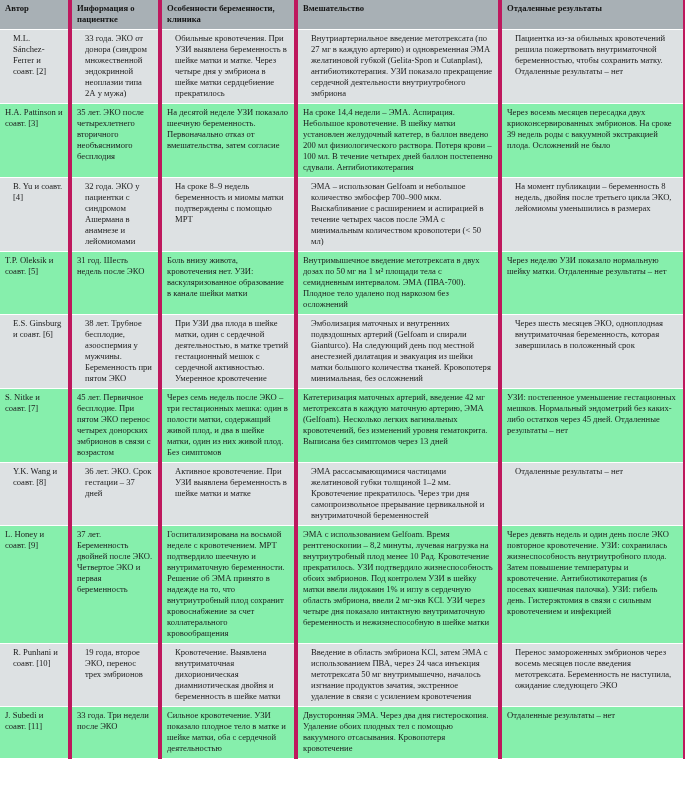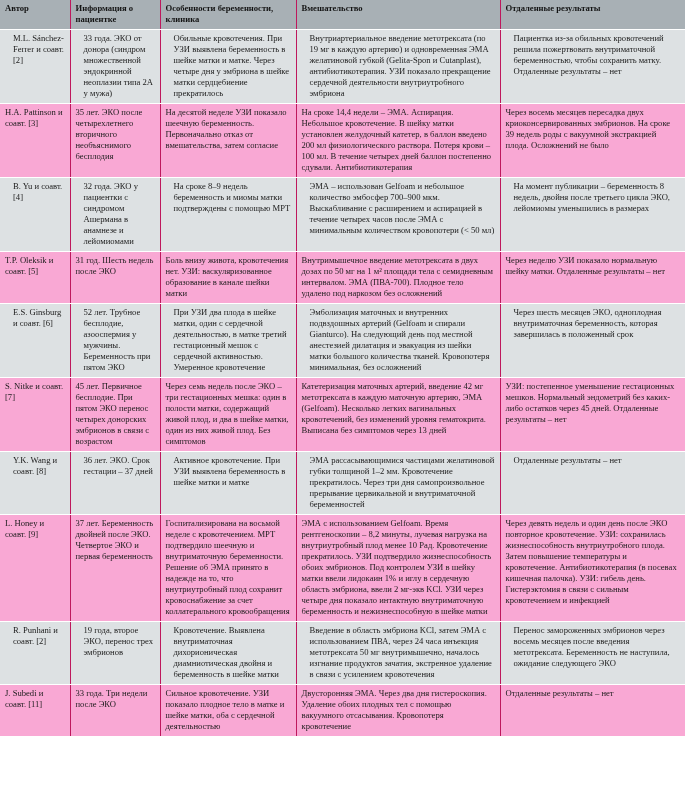--- a/index.html
+++ b/index.html
@@ -17,36 +17,36 @@
   table.case-table {
     width: 685px;
     border-collapse: collapse;
     table-layout: fixed;
   }
   table.case-table th,
   table.case-table td {
     vertical-align: top;
     text-align: left;
     padding: 3px 5px 4px 5px;
-    border-right: 1px solid #be185d;
+    border-right: 4px solid #be185d;
     border-bottom: 1px solid #ffffff;
     font-size: 8.6px;
     line-height: 11px;
     color: #1b1b1b;
     word-wrap: break-word;
     overflow: hidden;
   }
   table.case-table th {
     background: #a8b0b5;
     font-weight: bold;
     color: #141414;
     height: 22px;
   }
   table.case-table tr.stripe-dark td { background: #dde1e3; padding-left: 13px; }
-  table.case-table tr.stripe-light td { background: #f9a8d4; }
+  table.case-table tr.stripe-light td { background: #86efac; }
   col.c-author   { width: 70px; }
   col.c-patient  { width: 90px; }
   col.c-features { width: 136px; }
   col.c-interv   { width: 204px; }
   col.c-outcome  { width: 185px; }
 </style>
 </head>
 <body>
 
 <div class="page">
@@ -65,21 +65,21 @@
           <th>Особенности беременности, клиника</th>
           <th>Вмешательство</th>
           <th>Отдаленные результаты</th>
         </tr>
     </thead>
     <tbody>
         <tr class="stripe-dark">
           <td>M.L. Sánchez-Ferrer и соавт. [2]</td>
           <td>33 года. ЭКО от донора (синдром множественной эндокринной неоплазии типа 2А у мужа)</td>
           <td>Обильные кровотечения. При УЗИ выявлена беременность в шейке матки и матке. Через четыре дня у эмбриона в шейке матки сердцебиение прекратилось</td>
-          <td>Внутриартериальное введение метотрексата (по 19 мг в каждую артерию) и одновременная ЭМА желатиновой губкой (Gelita-Spon и Cutanplast), антибиотикотерапия. УЗИ показало прекращение сердечной деятельности внутриутробного эмбриона</td>
+          <td>Внутриартериальное введение метотрексата (по 27 мг в каждую артерию) и одновременная ЭМА желатиновой губкой (Gelita-Spon и Cutanplast), антибиотикотерапия. УЗИ показало прекращение сердечной деятельности внутриутробного эмбриона</td>
           <td>Пациентка из-за обильных кровотечений решила пожертвовать внутриматочной беременностью, чтобы сохранить матку. Отдаленные результаты – нет</td>
         </tr>
         <tr class="stripe-light">
           <td>H.A. Pattinson и соавт. [3]</td>
           <td>35 лет. ЭКО после четырехлетнего вторичного необъяснимого бесплодия</td>
           <td>На десятой неделе УЗИ показало шеечную беременность. Первоначально отказ от вмешательства, затем согласие</td>
           <td>На сроке 14,4 недели – ЭМА. Аспирация. Небольшое кровотечение. В шейку матки установлен желудочный катетер, в баллон введено 200 мл физиологического раствора. Потеря крови – 100 мл. В течение четырех дней баллон постепенно сдували. Антибиотикотерапия</td>
           <td>Через восемь месяцев пересадка двух криоконсервированных эмбрионов. На сроке 39 недель роды с вакуумной экстракцией плода. Осложнений не было</td>
         </tr>
         <tr class="stripe-dark">
@@ -91,21 +91,21 @@
         </tr>
         <tr class="stripe-light">
           <td>T.P. Oleksik и соавт. [5]</td>
           <td>31 год. Шесть недель после ЭКО</td>
           <td>Боль внизу живота, кровотечения нет. УЗИ: васкуляризованное образование в канале шейки матки</td>
           <td>Внутримышечное введение метотрексата в двух дозах по 50 мг на 1 м² площади тела с семидневным интервалом. ЭМА (ПВА-700). Плодное тело удалено под наркозом без осложнений</td>
           <td>Через неделю УЗИ показало нормальную шейку матки. Отдаленные результаты – нет</td>
         </tr>
         <tr class="stripe-dark">
           <td>E.S. Ginsburg и соавт. [6]</td>
-          <td>52 лет. Трубное бесплодие, азооспермия у мужчины. Беременность при пятом ЭКО</td>
+          <td>38 лет. Трубное бесплодие, азооспермия у мужчины. Беременность при пятом ЭКО</td>
           <td>При УЗИ два плода в шейке матки, один с сердечной деятельностью, в матке третий гестационный мешок с сердечной активностью. Умеренное кровотечение</td>
           <td>Эмболизация маточных и внутренних подвздошных артерий (Gelfoam и спирали Gianturco). На следующий день под местной анестезией дилатация и эвакуация из шейки матки большого количества тканей. Кровопотеря минимальная, без осложнений</td>
           <td>Через шесть месяцев ЭКО, одноплодная внутриматочная беременность, которая завершилась в положенный срок</td>
         </tr>
         <tr class="stripe-light">
           <td>S. Nitke и соавт. [7]</td>
           <td>45 лет. Первичное бесплодие. При пятом ЭКО перенос четырех донорских эмбрионов в связи с возрастом</td>
           <td>Через семь недель после ЭКО – три гестационных мешка: один в полости матки, содержащий живой плод, и два в шейке матки, один из них живой плод. Без симптомов</td>
           <td>Катетеризация маточных артерий, введение 42 мг метотрексата в каждую маточную артерию, ЭМА (Gelfoam). Несколько легких вагинальных кровотечений, без изменений уровня гематокрита. Выписана без симптомов через 13 дней</td>
           <td>УЗИ: постепенное уменьшение гестационных мешков. Нормальный эндометрий без каких-либо остатков через 45 дней. Отдаленные результаты – нет</td>
@@ -118,21 +118,21 @@
           <td>Отдаленные результаты – нет</td>
         </tr>
         <tr class="stripe-light">
           <td>L. Honey и соавт. [9]</td>
           <td>37 лет. Беременность двойней после ЭКО. Четвертое ЭКО и первая беременность</td>
           <td>Госпитализирована на восьмой неделе с кровотечением. МРТ подтвердило шеечную и внутриматочную беременности. Решение об ЭМА принято в надежде на то, что внутриутробный плод сохранит кровоснабжение за счет коллатерального кровообращения</td>
           <td>ЭМА с использованием Gelfoam. Время рентгеноскопии – 8,2 минуты, лучевая нагрузка на внутриутробный плод менее 10 Рад. Кровотечение прекратилось. УЗИ подтвердило жизнеспособность обоих эмбрионов. Под контролем УЗИ в шейку матки ввели лидокаин 1% и иглу в сердечную область эмбриона, ввели 2 мг-экв KCl. УЗИ через четыре дня показало интактную внутриматочную беременность и нежизнеспособную в шейке матки</td>
           <td>Через девять недель и один день после ЭКО повторное кровотечение. УЗИ: сохранилась жизнеспособность внутриутробного плода. Затем повышение температуры и кровотечение. Антибиотикотерапия (в посевах кишечная палочка). УЗИ: гибель день. Гистерэктомия в связи с сильным кровотечением и инфекцией</td>
         </tr>
         <tr class="stripe-dark">
-          <td>R. Punhani и соавт. [2]</td>
+          <td>R. Punhani и соавт. [10]</td>
           <td>19 года, второе ЭКО, перенос трех эмбрионов</td>
           <td>Кровотечение. Выявлена внутриматочная дихорионическая диамниотическая двойня и беременность в шейке матки</td>
           <td>Введение в область эмбриона KCl, затем ЭМА с использованием ПВА, через 24 часа инъекция метотрексата 50 мг внутримышечно, началось изгнание продуктов зачатия, экстренное удаление в связи с усилением кровотечения</td>
           <td>Перенос замороженных эмбрионов через восемь месяцев после введения метотрексата. Беременность не наступила, ожидание следующего ЭКО</td>
         </tr>
         <tr class="stripe-light">
           <td>J. Subedi и соавт. [11]</td>
           <td>33 года. Три недели после ЭКО</td>
           <td>Сильное кровотечение. УЗИ показало плодное тело в матке и шейке матки, оба с сердечной деятельностью</td>
           <td>Двусторонняя ЭМА. Через два дня гистероскопия. Удаление обоих плодных тел с помощью вакуумного отсасывания. Кровопотеря кровотечение</td>

